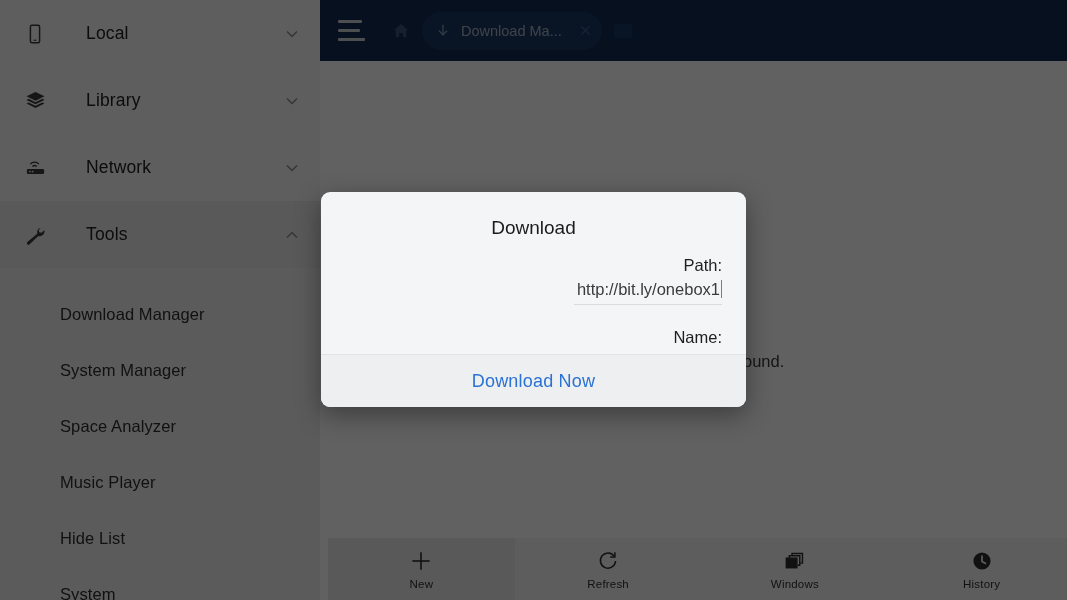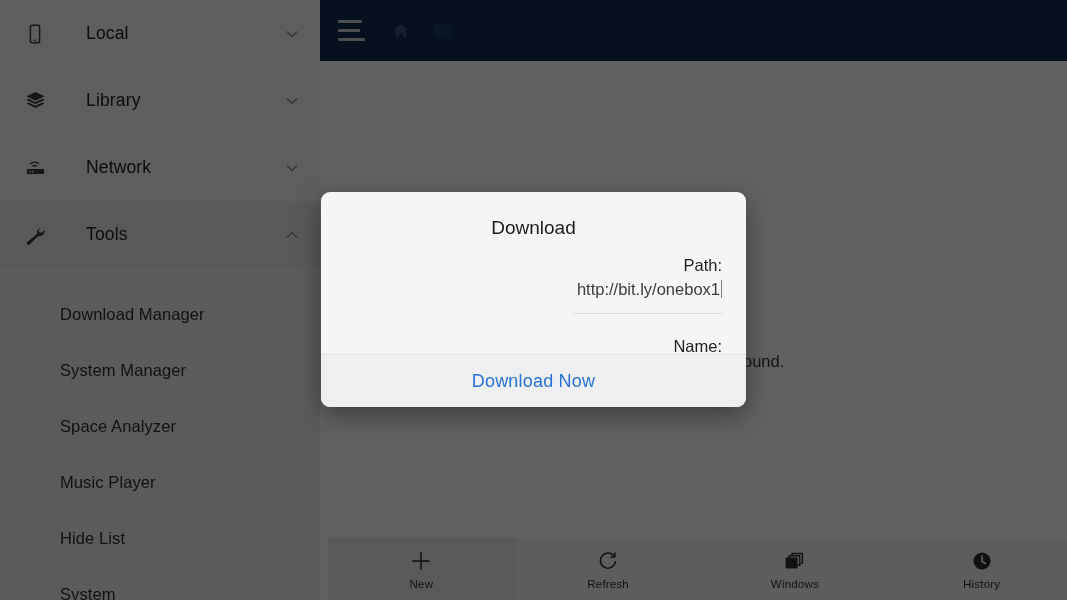--- a/index.html
+++ b/index.html
@@ -212,21 +212,21 @@
     padding-bottom: 5px;
     white-space: nowrap;
     flex: 0 0 auto;
     width: 72px;
     text-align: right;
   }
   .dlg-field {
     flex: 1 1 auto;
     margin-left: 11px;
     border-bottom: 1px solid #dcdcdc;
-    padding: 0 0 14px 3px;
+    padding: 0 0 5px 3px;
     font-size: 16.5px;
     color: #3b3b3b;
     position: relative;
   }
   .caret {
     display: inline-block;
     width: 1px;
     height: 18px;
     background: #7d7d7d;
     vertical-align: -3px;
@@ -348,20 +348,35 @@
       <div class="tb-hamburger">
         <i></i>
           <i></i>
           <i></i>
       </div>
       <div class="tb-home">
         <svg viewBox="0 0 24 24" width="20" height="20" fill="currentColor">
           <path d="M12 3.6 3.4 11h2.3v8.4h4.1v-5.1h4.4v5.1h4.1V11h2.3L12 3.6z"></path>
         </svg>
       </div>
+      <div class="tab-pill">
+        <span class="tab-dl-ic">
+          <svg viewBox="0 0 24 24" width="18" height="18" fill="none" stroke="currentColor" stroke-width="1.7">
+            <line x1="12" y1="3.5" x2="12" y2="17"></line>
+            <polyline points="6.5,11.5 12,17.2 17.5,11.5"></polyline>
+          </svg>
+        </span>
+        <span class="tab-title">Download Ma...</span>
+        <span class="tab-close">
+          <svg viewBox="0 0 24 24" width="17" height="17" fill="none" stroke="currentColor" stroke-width="1.9">
+            <line x1="6" y1="6" x2="18" y2="18"></line>
+            <line x1="18" y1="6" x2="6" y2="18"></line>
+          </svg>
+        </span>
+      </div>
       <div class="tb-newtab"></div>
     </div>
 
     <div id="content">
       <div id="empty-msg">No download task found.</div>
     </div>
 
     <div id="bottombar">
       <div class="bb-item pressed">
         <span class="bb-ic">

